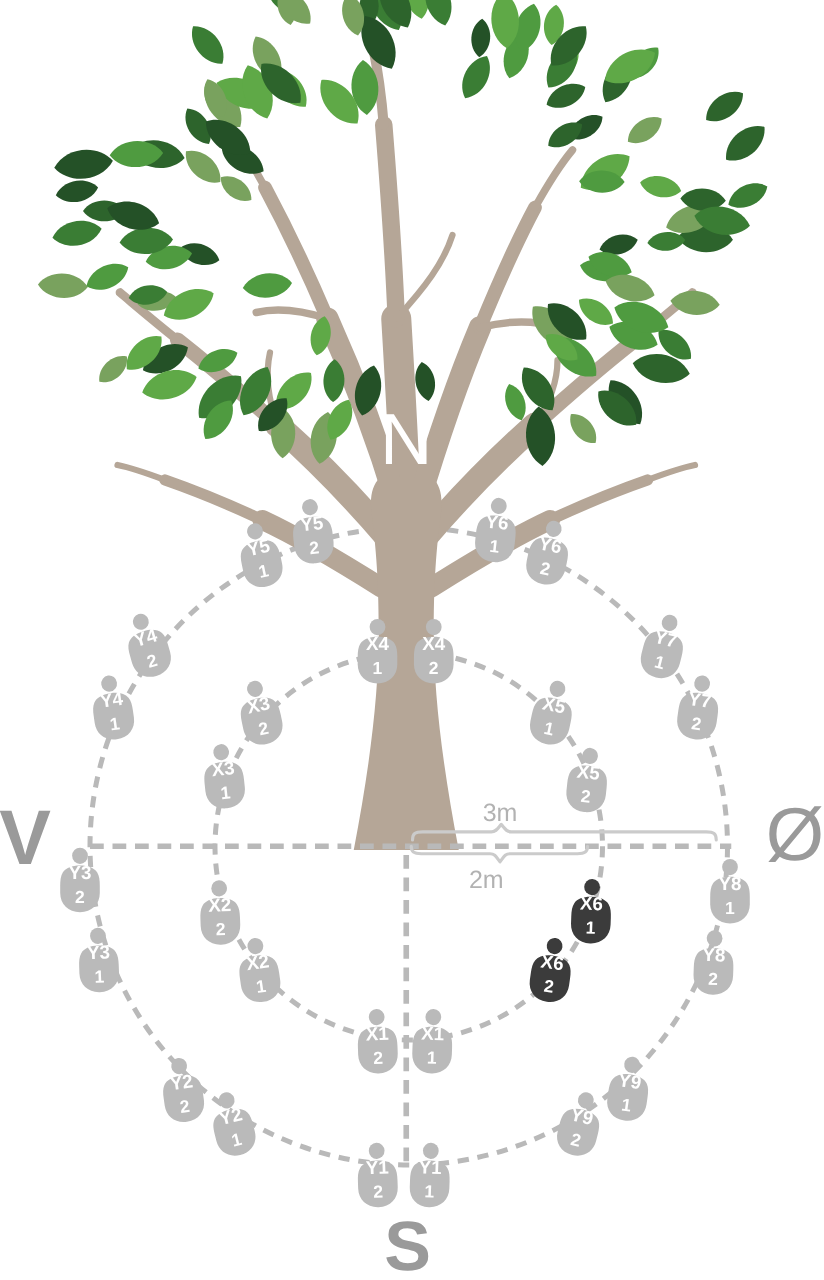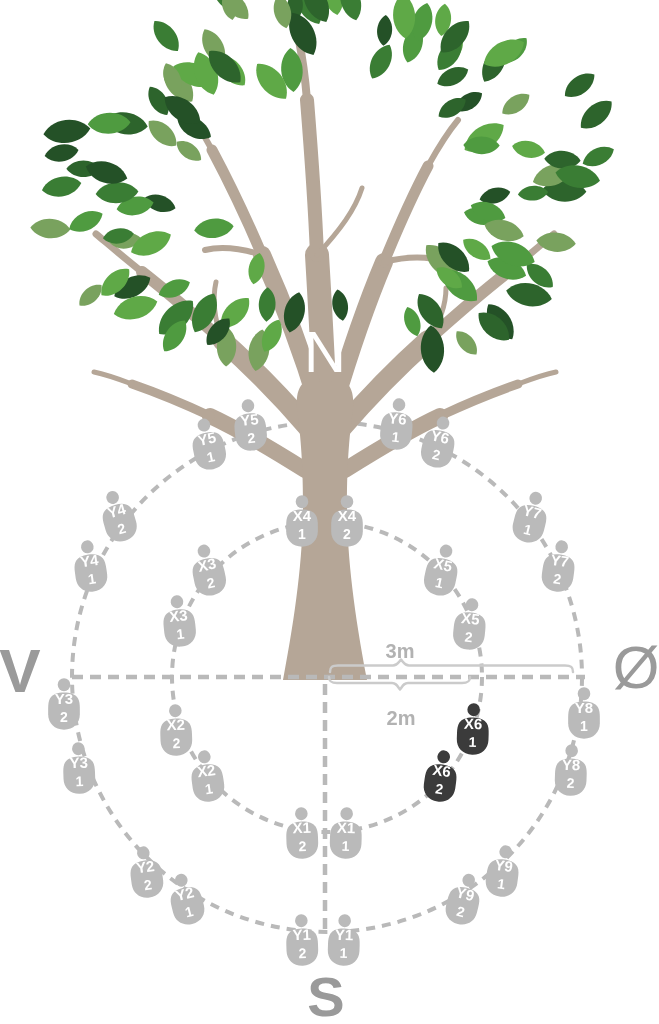--- a/index.html
+++ b/index.html
@@ -15,21 +15,21 @@
   .wood{stroke:var(--wood);fill:none;stroke-linecap:round;}
   .trunkfill{fill:var(--wood);}
 
   .overlay-label{position:absolute;transform:translate(-50%,-50%);z-index:3;
     line-height:1;white-space:nowrap;}
   .compass{color:var(--compass);font-weight:bold;}
   #north-label{color:#fff;font-weight:400;font-size:58px;}
   #west-label{font-size:62px;}
   #east-label{font-weight:400;font-size:60px;}
   #south-label{font-size:56px;}
-  .measure{color:var(--measure);font-weight:bold;font-size:20px;z-index:2;}
+  .measure{color:var(--measure);font-weight:normal;font-size:20px;z-index:2;}
 
   .marker{position:absolute;width:36px;height:56px;z-index:4;}
   .marker svg{position:absolute;left:0;top:0;display:block;}
   .marker .mhead,.marker .mbody{fill:var(--marker);}
   .marker.dark .mhead,.marker.dark .mbody{fill:var(--marker-dark);}
   .marker-label{position:absolute;left:0;top:15px;width:100%;text-align:center;
     color:var(--marker-text);font-weight:bold;}
   .marker-label .l1{font-size:15px;line-height:15px;}
   .marker-label .l2{font-size:14px;line-height:14px;margin-top:4px;}
 </style>
@@ -198,21 +198,21 @@
       <path class="axis" d="M 325 684 L 325 930"></path>
     </g>
 
     <g>
       <path class="brace" d="M 330 672 C 330 667 332 665.5 338 665.5 L 393 665.5 C 397 665.5 398 663 401 659.5 C 404 663 405 665.5 409 665.5 L 565 665.5 C 571 665.5 573 667 573 672"></path>
       <path class="brace" d="M 329 677 C 329 681.5 331 683 337 683 L 392 683 C 396 683 397 685.5 400 689.5 C 403 685.5 404 683 408 683 L 462 683 C 468 683 470 681.5 470 677"></path>
     </g>
   </svg>
 
   <div class="overlay-label measure" id="outer-measure" style="left:400px;top:651px;">3m</div>
-  <div class="overlay-label measure" id="inner-measure" style="left:401px;top:704px;margin-top:14px;">2m</div>
+  <div class="overlay-label measure" id="inner-measure" style="left:389px;top:704px;">2m</div>
 
   <div class="overlay-label" id="north-label" style="left:325px;top:352px;">N</div>
   <div class="overlay-label compass" id="west-label" style="left:20px;top:671px;">V</div>
   <div class="overlay-label compass" id="east-label" style="left:636px;top:668px;">Ø</div>
   <div class="overlay-label compass" id="south-label" style="left:326px;top:997px;">S</div>
 
   <div id="marker-layer">
       <div class="marker" style="left: 328px; top: 805px; transform: rotate(2deg);">
     <svg width="36" height="56" viewBox="-20 -30 40 60">
       <ellipse class="mhead" cx="0" cy="-21.5" rx="7" ry="7.2"></ellipse>

